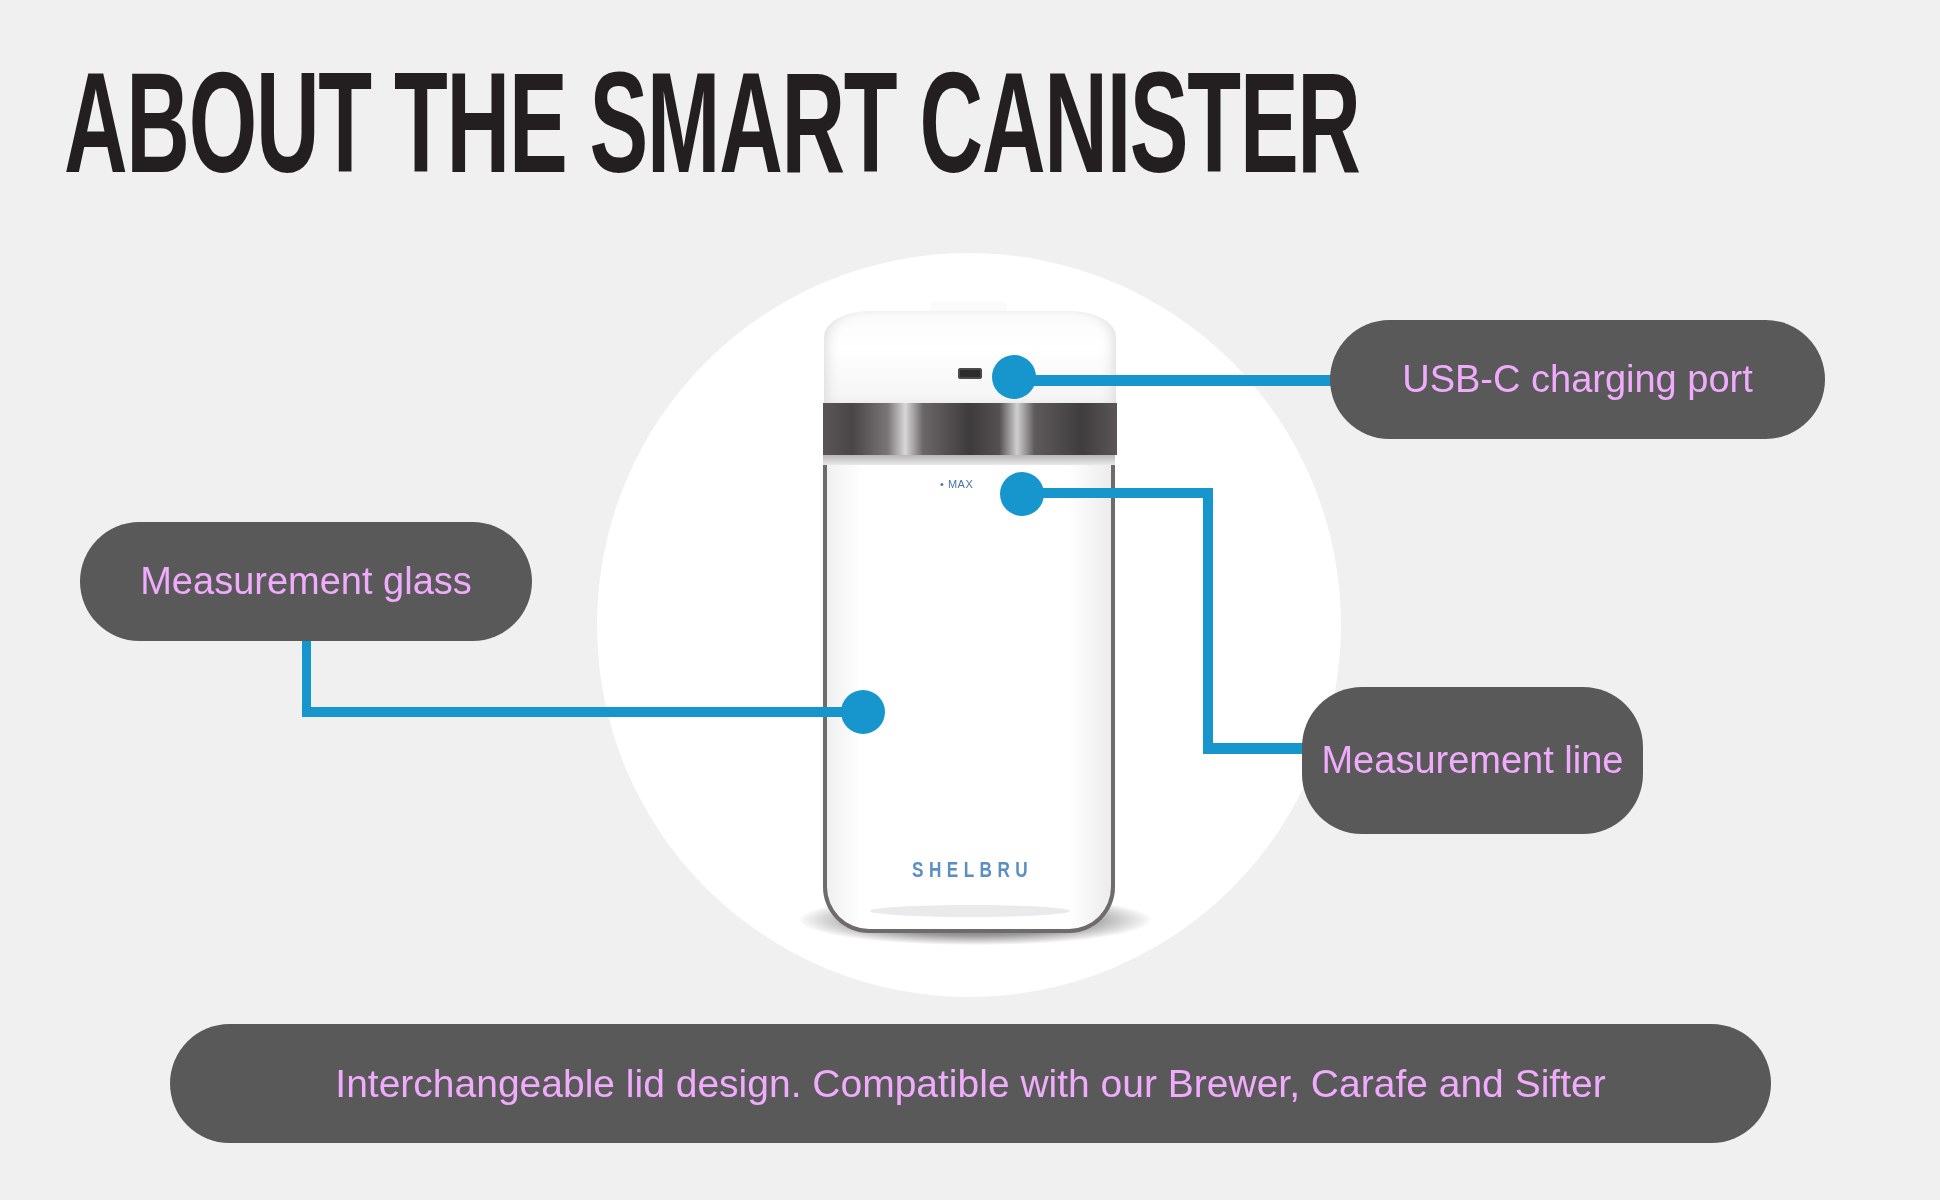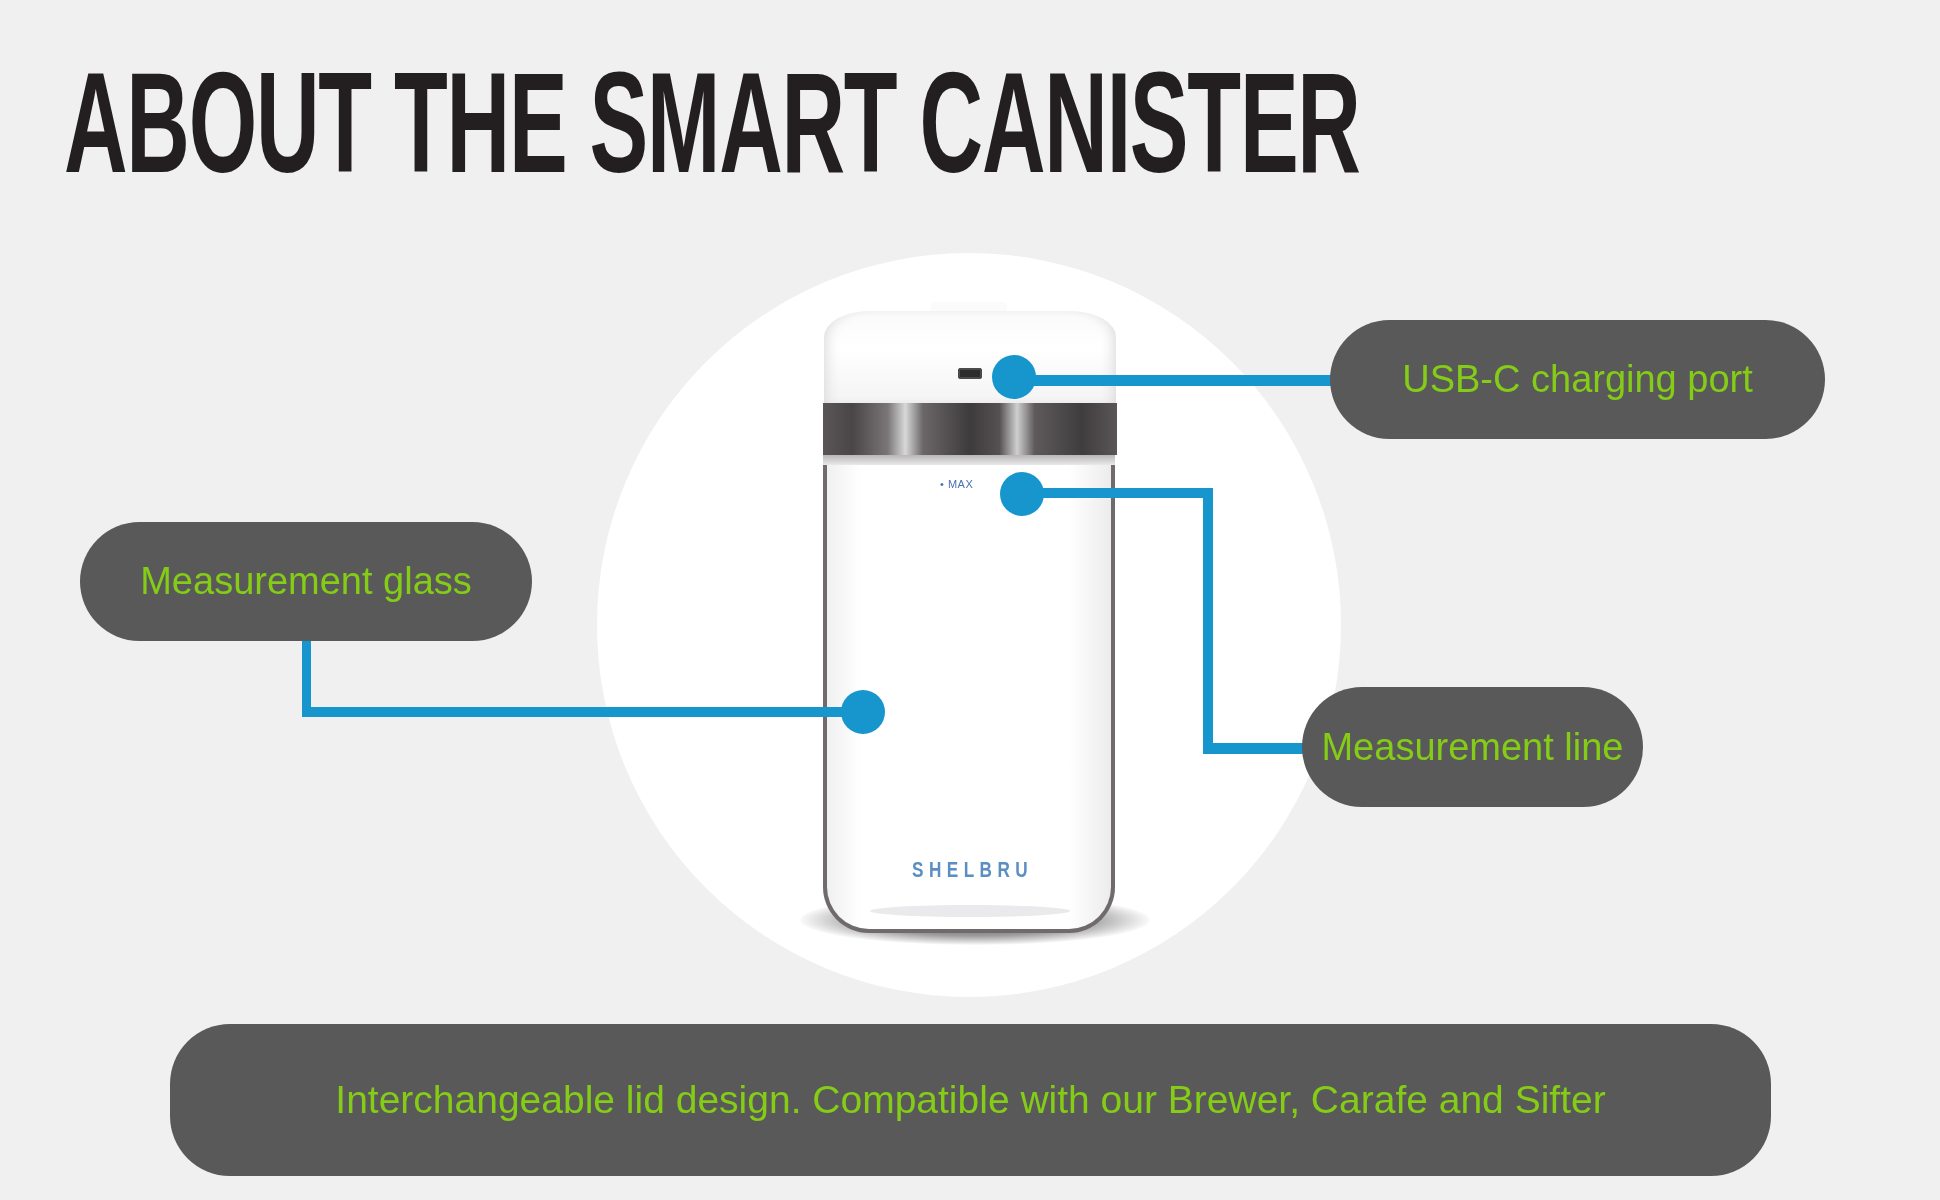--- a/index.html
+++ b/index.html
@@ -83,21 +83,21 @@
     transform: scaleX(0.78); transform-origin: left top;
   }
   
   .line { position: absolute; background: #1696cc; }
   .dot {
     position: absolute; width: 44px; height: 44px; border-radius: 50%;
     background: #1696cc;
   }
   .pill {
     position: absolute; box-sizing: border-box;
-    background: #595959; color: #84cc16;
+    background: #595959; color: #f0abfc;
     border-radius: 60px;
     display: flex; align-items: center; justify-content: center;
     font-family: "Liberation Sans", sans-serif;
     font-size: 38px; white-space: nowrap;
   }
 </style>
 </head>
 <body>
 
 <div class="title">ABOUT THE SMART CANISTER</div>
@@ -132,20 +132,20 @@
   <div class="pill" style="left:80px; top:522px; width:452px; height:119px;">
     <span>Measurement glass</span>
   </div>
 </div>
 
 <div>
   <div class="line" style="left:1022px; top:488px; width:191px; height:10px;"></div>
   <div class="line" style="left:1203px; top:488px; width:10px; height:266px;"></div>
   <div class="line" style="left:1203px; top:743px; width:110px; height:11px;"></div>
   <div class="dot" style="left:1000px; top:472px;"></div>
-  <div class="pill" style="left:1302px; top:687px; width:341px; height:120px;">
+  <div class="pill" style="left:1302px; top:687px; width:341px; height:147px;">
     <span>Measurement line</span>
   </div>
 </div>
 
-<div class="pill" style="left:170px; top:1024px; width:1601px; height:152px; font-size:39px;">
+<div class="pill" style="left:170px; top:1024px; width:1601px; height:119px; font-size:39px;">
   <span>Interchangeable lid design. Compatible with our Brewer, Carafe and Sifter</span>
 </div>
 
 </body></html>

